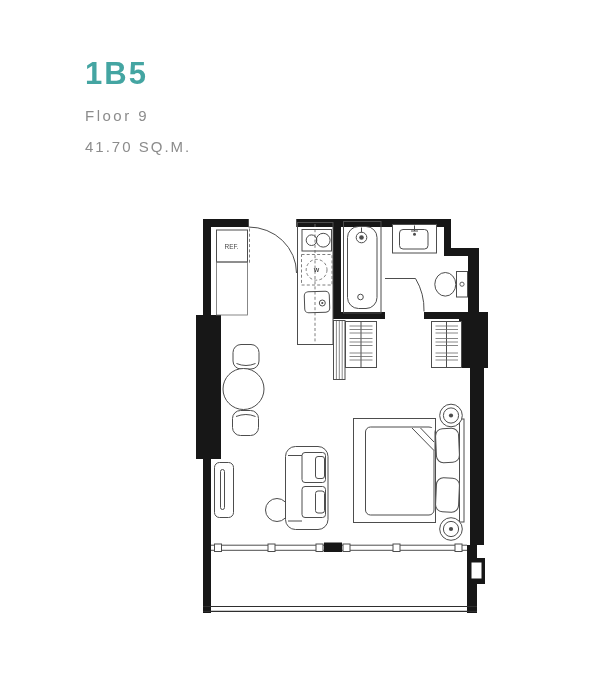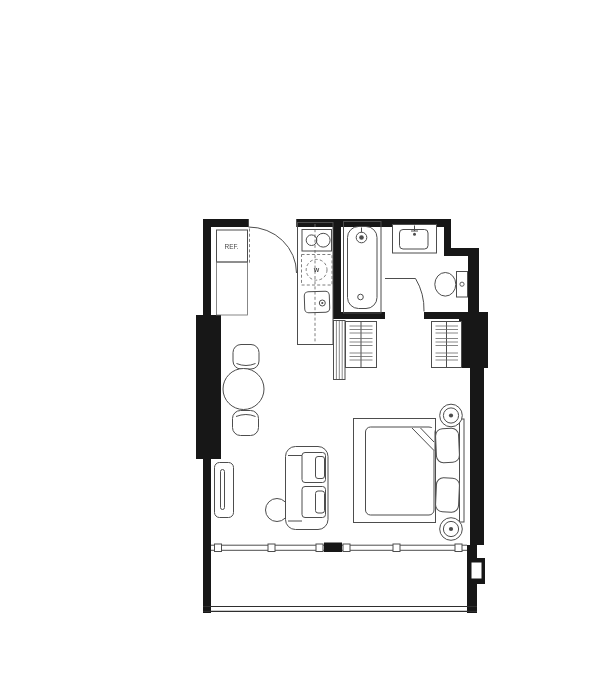--- a/index.html
+++ b/index.html
@@ -35,20 +35,25 @@
   .thin{stroke:#6a6a6a;stroke-width:0.8;fill:none;}
   .dash{stroke:#707070;stroke-width:0.9;fill:none;stroke-dasharray:3 2.2;}
   .rail{stroke:#2e2e2e;stroke-width:1.2;fill:none;}
   .lbl{font-family:"Liberation Sans",sans-serif;fill:#4a4a4a;}
 </style>
 </head>
 <body>
 
 <div class="canvas">
 
+  <div class="header">
+    <div class="unit-code">1B5</div>
+    <div class="unit-floor">Floor 9</div>
+    <div class="unit-area">41.70 SQ.M.</div>
+  </div>
 
   <svg class="plan" width="602" height="693" viewBox="0 0 602 693">
 
     <g>
       <rect class="wall" x="203" y="219" width="45" height="8"></rect>
       <rect class="wall" x="297" y="219" width="154" height="8"></rect>
       <rect class="wall" x="444" y="219" width="7" height="31"></rect>
       <rect class="wall" x="444" y="248" width="35" height="8"></rect>
       <rect class="wall" x="468" y="254" width="11" height="60"></rect>
       <rect class="wall" x="203" y="219" width="8" height="96"></rect>

